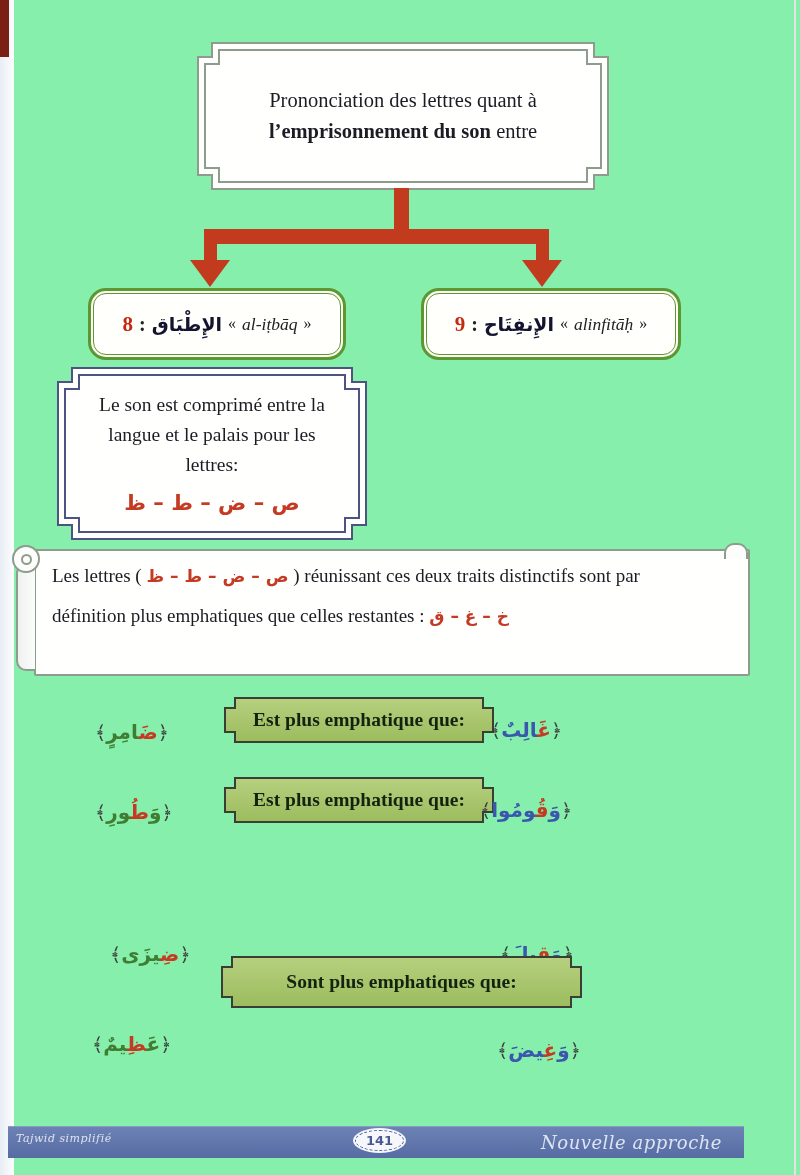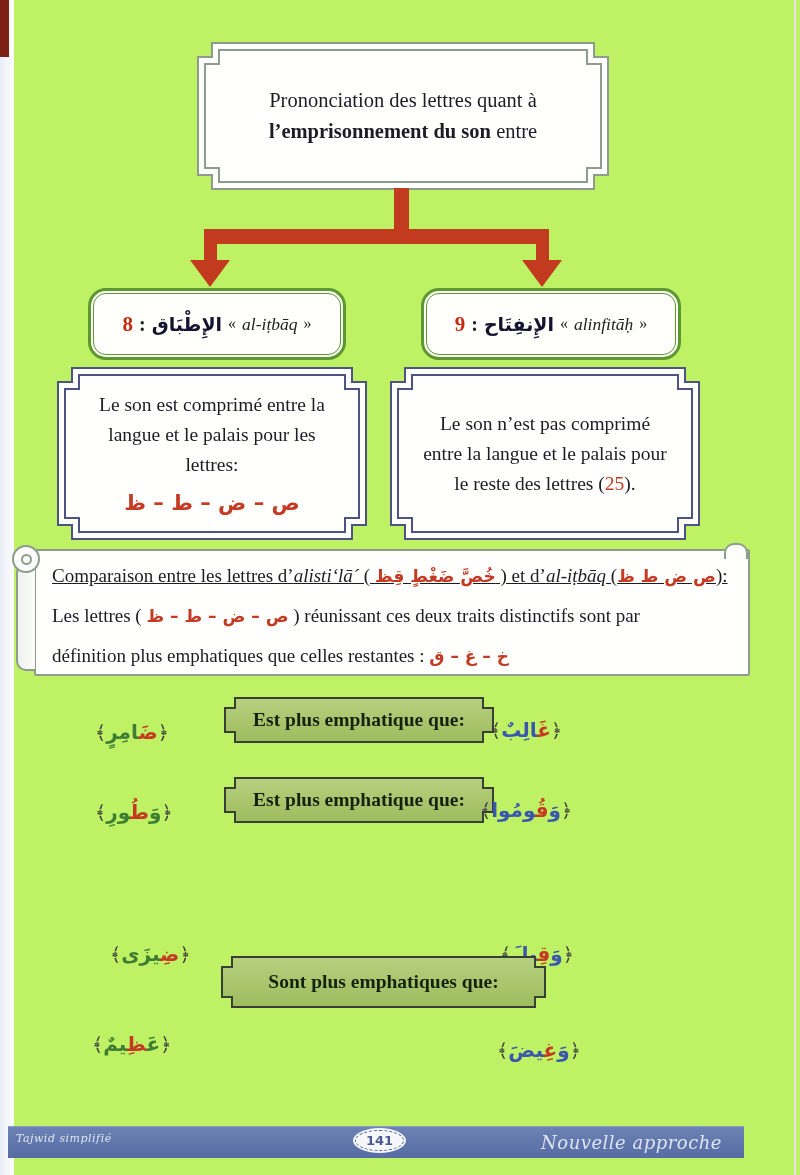--- a/index.html
+++ b/index.html
@@ -1,16 +1,16 @@
 <!DOCTYPE html>
 <html><head>
 <meta charset="utf-8">
 <style>
   html,body{margin:0;padding:0;background:#ffffff;}
-  .page{position:relative;width:800px;height:1175px;background:#bef264;overflow:hidden;
+  .page{position:relative;width:800px;height:1175px;background:#86efac;overflow:hidden;
         font-family:"Liberation Serif", serif;color:#1c1c24;}
   
   .edge-left{position:absolute;left:0;top:0;width:14px;height:1175px;
              background:linear-gradient(90deg,#e8eef5,#fdfdfe);}
   .mark-tl{position:absolute;left:0;top:0;width:9px;height:57px;background:#7c1f14;}
   .edge-right{position:absolute;right:4px;top:0;width:2px;height:1175px;background:#e3e3e3;}
 
   
   .certbox{position:absolute;}
   .certbox .l1,.certbox .l2,.certbox .l3,.certbox .l4{position:absolute;}
@@ -144,56 +144,47 @@
 
   <div class="certbox bluebox bl">
     <div class="l1"></div>
       <div class="l2"></div>
       <div class="l3"></div>
     <div class="l4">
       <div>Le son est comprimé entre la langue et le palais pour les lettres:</div>
       <div class="letters-line" dir="rtl" lang="ar">ص – ض – ط – ظ</div>
     </div>
   </div>
-  <div class="certbox bluebox br">
-    <div class="l1"></div>
-      <div class="l2"></div>
-      <div class="l3"></div>
-    <div class="l4">
-      <div><span>Le son n’est pas comprimé entre la langue et le palais pour le reste des lettres (</span><span class="red">25</span><span>).</span></div>
-    </div>
-  </div>
 
   <div class="scroll-body"></div>
   <div class="scroll-roll"></div>
   <div class="scroll-curl"></div>
   <div class="scroll-curl2"></div>
   <div class="scroll-text">
-    <div class="u"><span>Comparaison entre les lettres d’</span><span class="it">alisti‘lā´</span><span> ( </span><span class="ar-red" lang="ar" dir="rtl">خُصَّ ضَغْطٍ قِظ</span><span> ) et d’</span><span class="it">al-iṭbāq</span><span> (</span><span class="ar-red" lang="ar" dir="rtl">ص ض ط ظ</span><span>):</span></div>
     <div><span>Les lettres ( </span><span class="ar-red" lang="ar" dir="rtl">ص – ض – ط – ظ</span><span> ) réunissant ces deux traits distinctifs sont par</span></div>
     <div><span>définition plus emphatiques que celles restantes : </span><span class="ar-red" lang="ar" dir="rtl">خ – غ – ق</span></div>
   </div>
 
   <div class="arword wgreen" style="left:95px;top:702px;width:110px;" lang="ar"><span class="br">﴿</span><span class="cold"></span><span class="hot">ضَ</span><span class="cold">امِرٍ</span><span class="br">﴾</span></div>
   <div class="plq" style="left:224px;top:697px;width:270px;height:46px;">
     <div class="p1"></div>
     <div class="p2">Est plus emphatique que:</div>
   </div>
   <div class="arword wblue" style="left:490px;top:700px;width:110px;" lang="ar"><span class="br">﴿</span><span class="cold"></span><span class="hot">غَ</span><span class="cold">الِبٌ</span><span class="br">﴾</span></div>
 
   <div class="arword wgreen" style="left:95px;top:782px;width:110px;" lang="ar"><span class="br">﴿</span><span class="cold">وَ</span><span class="hot">طُ</span><span class="cold">ورِ</span><span class="br">﴾</span></div>
   <div class="plq" style="left:224px;top:777px;width:270px;height:46px;">
     <div class="p1"></div>
     <div class="p2">Est plus emphatique que:</div>
   </div>
   <div class="arword wblue" style="left:480px;top:780px;width:125px;" lang="ar"><span class="br">﴿</span><span class="cold">وَ</span><span class="hot">قُ</span><span class="cold">ومُوا</span><span class="br">﴾</span></div>
 
   <div class="arword wgreen" style="left:110px;top:924px;width:120px;" lang="ar"><span class="br">﴿</span><span class="cold"></span><span class="hot">ضِ</span><span class="cold">يزَى</span><span class="br">﴾</span></div>
   <div class="arword wblue" style="left:500px;top:924px;width:120px;" lang="ar"><span class="br">﴿</span><span class="cold">وَ</span><span class="hot">قِ</span><span class="cold">يلَ</span><span class="br">﴾</span></div>
-  <div class="plq" style="left:221px;top:956px;width:325px;height:52px;">
+  <div class="plq" style="left:221px;top:956px;width:325px;height:52px;padding-left:36px;">
     <div class="p1"></div>
     <div class="p2">Sont  plus emphatiques que:</div>
   </div>
   <div class="arword wgreen" style="left:92px;top:1014px;width:120px;" lang="ar"><span class="br">﴿</span><span class="cold">عَ</span><span class="hot">ظِ</span><span class="cold">يمٌ</span><span class="br">﴾</span></div>
   <div class="arword wblue" style="left:497px;top:1020px;width:120px;" lang="ar"><span class="br">﴿</span><span class="cold">وَ</span><span class="hot">غِ</span><span class="cold">يضَ</span><span class="br">﴾</span></div>
 
   <div class="footer">
     <span class="f-left">Tajwid simplifié</span>
     <span class="f-badge">141</span>
     <span class="f-right">Nouvelle approche</span>

